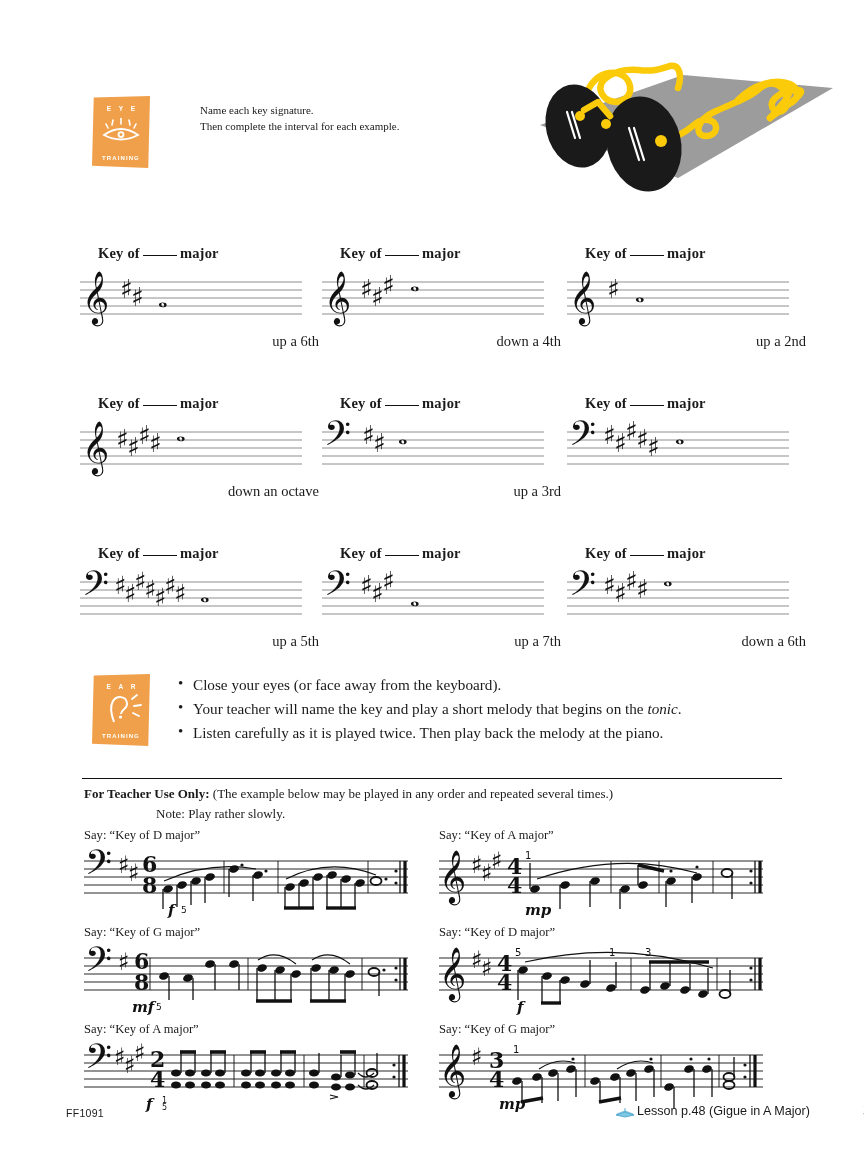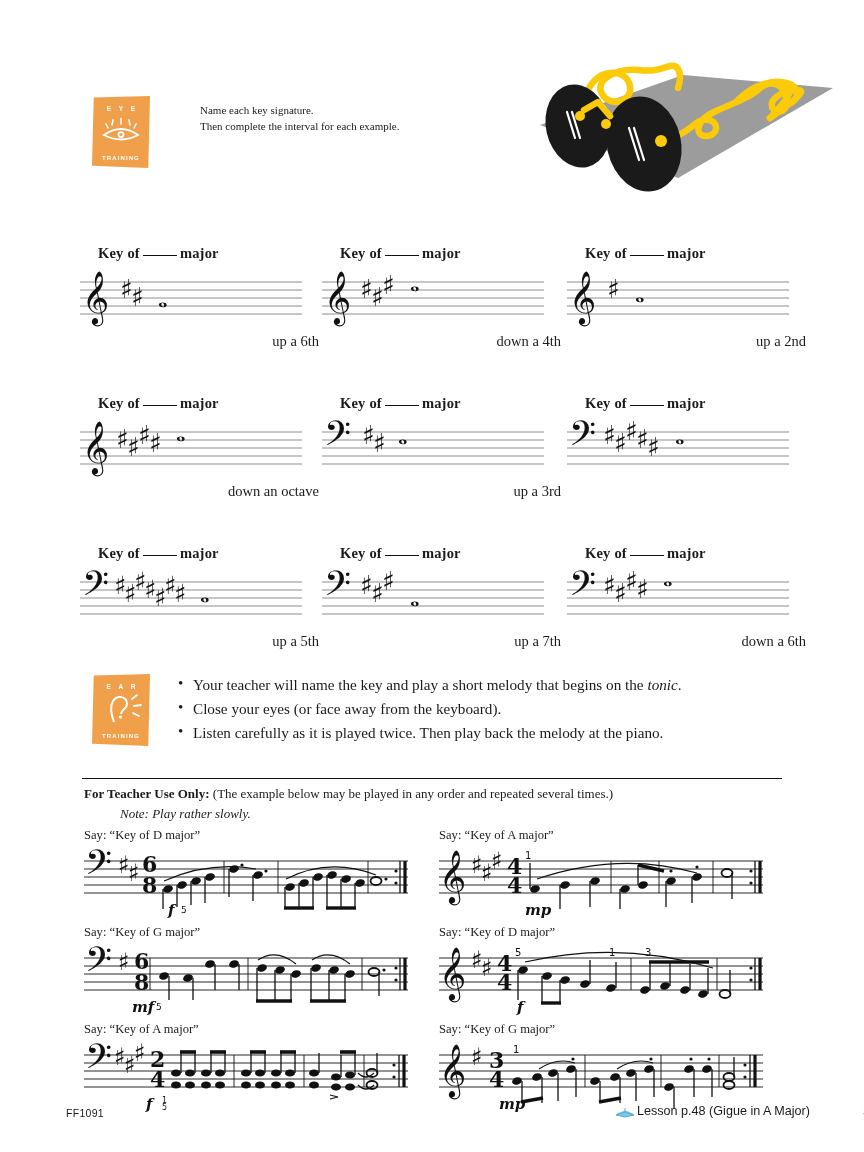--- a/index.html
+++ b/index.html
@@ -59,21 +59,21 @@
   .ear-list { position: absolute; left: 86px; top: -1px; font-size: 15.2px; line-height: 1.58; }
   .ear-list li { margin: 0; padding: 0; list-style: none; position: relative; padding-left: 15px; }
   .ear-list li:before { content: "\2022"; position: absolute; left: 0; top: -1px; font-size: 15px; }
   .ear-list i { font-style: italic; }
   .ear-list ul { margin: 0; padding: 0; }
 
   
   .rule { position: absolute; left: 82px; top: 778px; width: 700px; height: 1px; background: #111; }
   .teacher-head { position: absolute; left: 84px; top: 784px; font-size: 13px; line-height: 1.5; width: 720px; }
   .teacher-head b { font-weight: bold; }
-  .teacher-note { display: block; margin-left: 36px; font-style: italic; }
+  .teacher-note { display: block; margin-left: 72px; }
 
   .tex-grid { position: absolute; left: 84px; top: 828px; width: 740px; }
   .tex-row { position: relative; height: 97px; }
   .tex { position: absolute; width: 352px; top: 0; }
   .tex.left { left: 0; }
   .tex.right { left: 355px; }
   .tex-say { font-size: 12.6px; margin-bottom: 2px; }
   .tex-staff { height: 72px; }
 
   
@@ -374,22 +374,22 @@
           <line x1="40" y1="5" x2="45" y2="1"></line>
           <line x1="42" y1="12" x2="49" y2="11"></line>
           <line x1="41" y1="19" x2="47" y2="22"></line>
         </g>
       </svg>
     </div>
     <div class="badge-bottom">TRAINING</div>
   </div>
   <div class="ear-list">
     <ul>
+      <li><span>Close your eyes (or face away from the keyboard).</span></li>
       <li><span>Your teacher will name the key and play a short melody that begins on the </span><i>tonic</i><span>.</span></li>
-      <li><span>Close your eyes (or face away from the keyboard).</span></li>
       <li><span>Listen carefully as it is played twice. Then play back the melody at the piano.</span></li>
     </ul>
   </div>
 </div>
 
 <div class="rule"></div>
 <div class="teacher-head">
   <span><b>For Teacher Use Only:</b><span> (The example below may be played in any order and repeated several times.)</span></span>
   <span class="teacher-note">Note: Play rather slowly.</span>
 </div>

